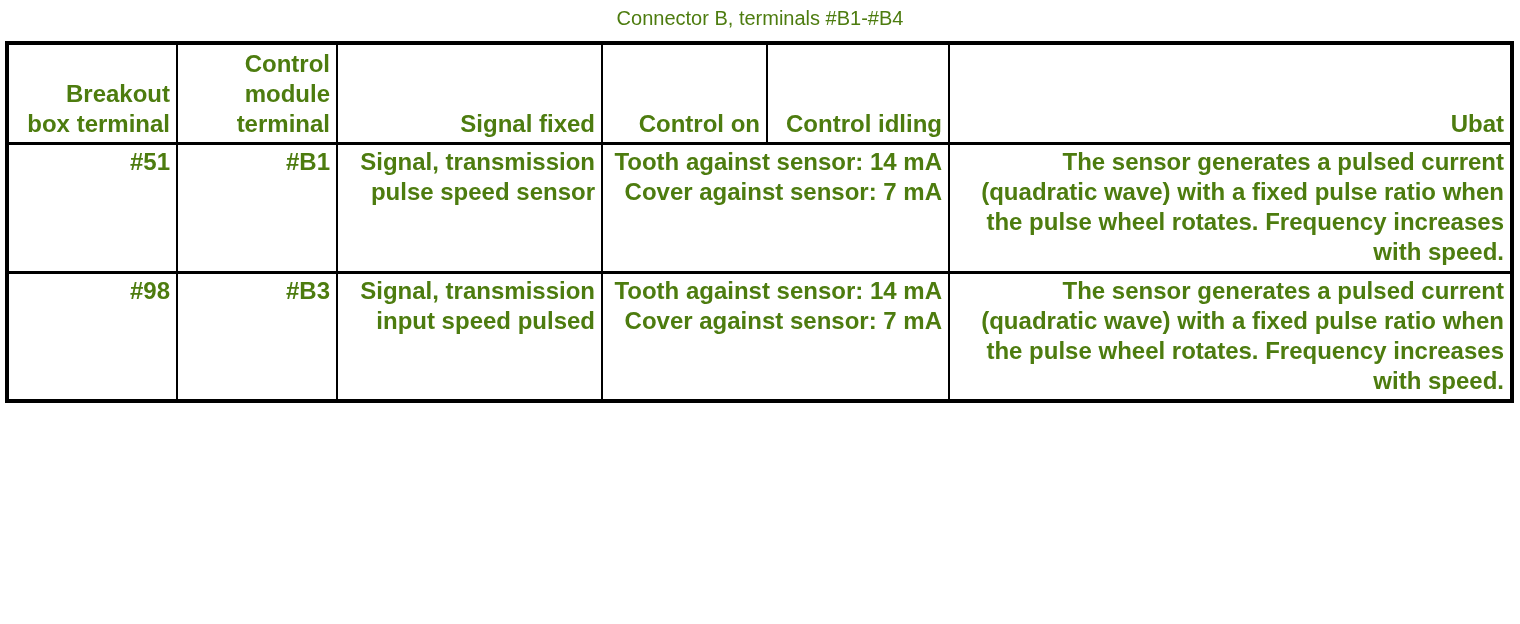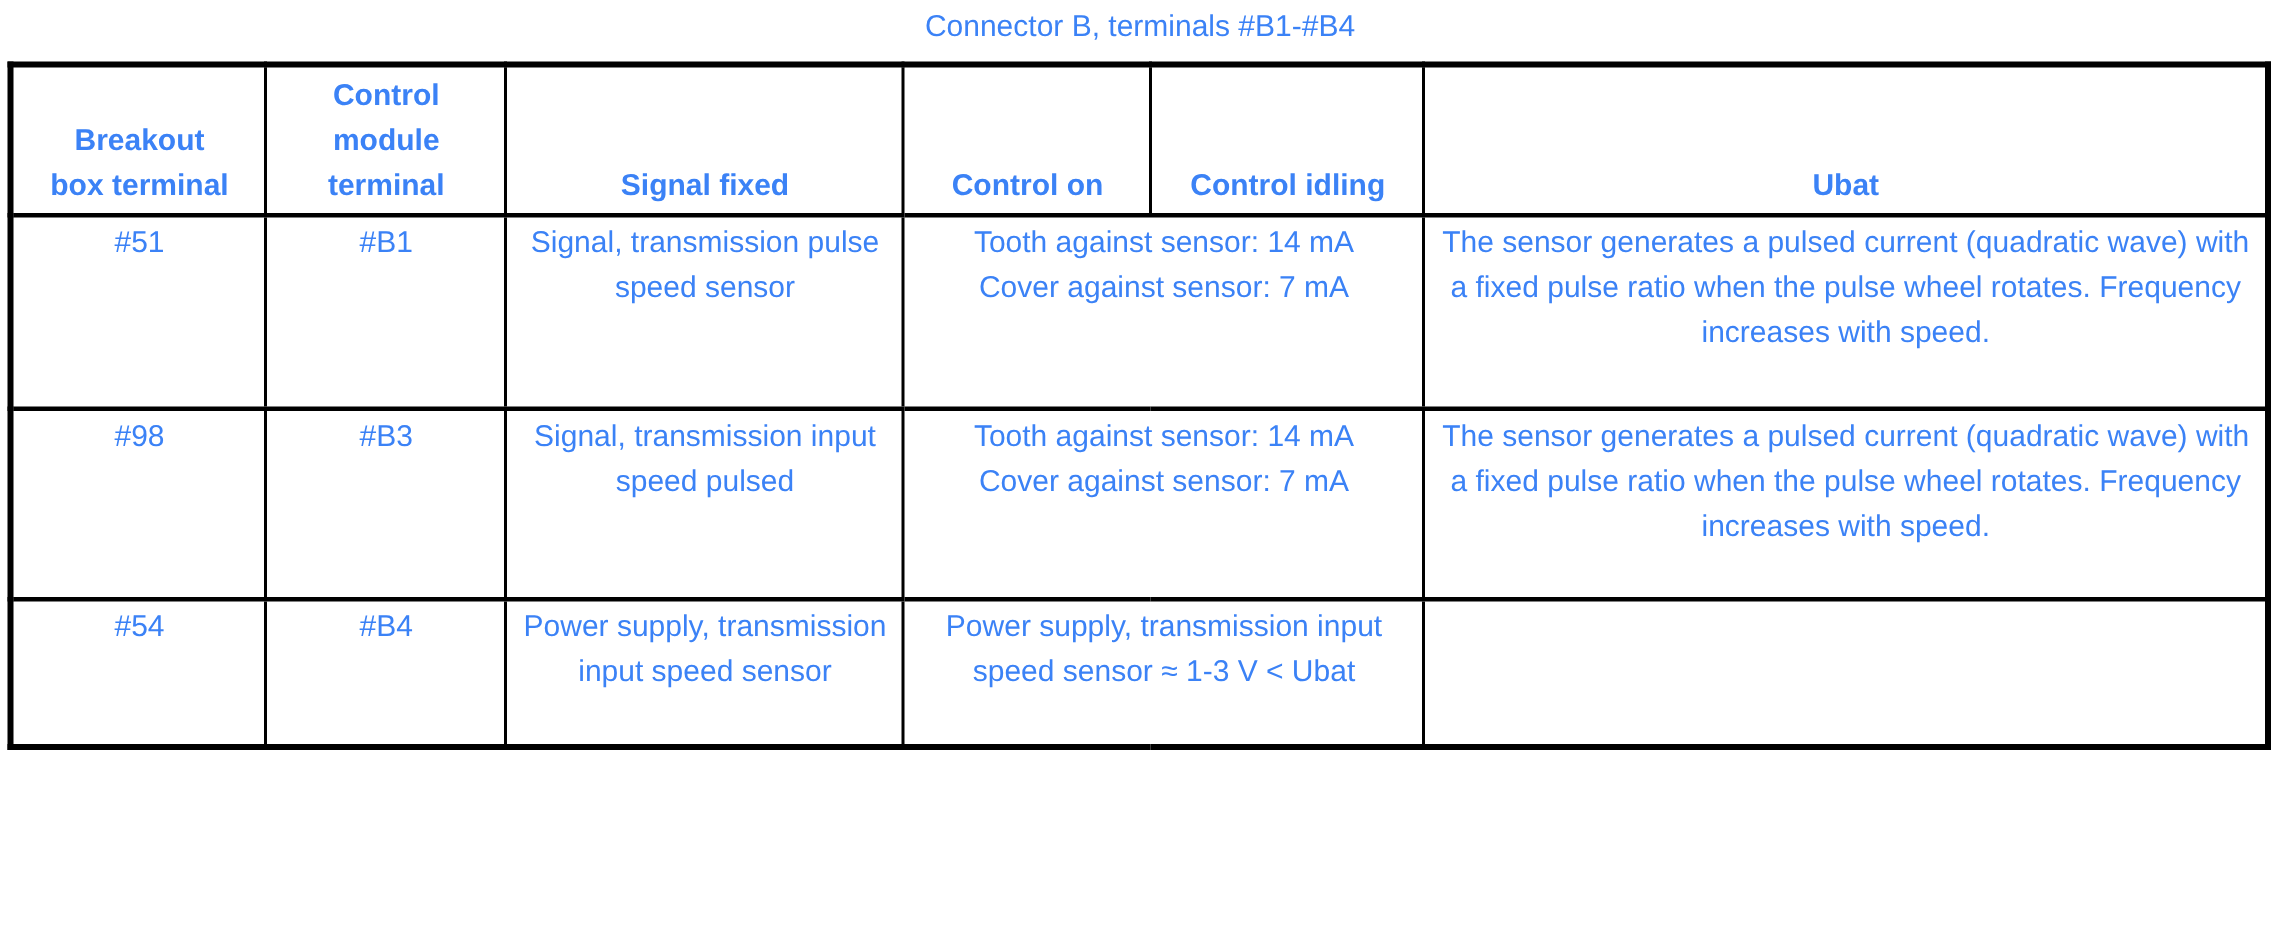--- a/index.html
+++ b/index.html
@@ -5,21 +5,21 @@
   html, body {
     margin: 0;
     padding: 0;
     background: #ffffff;
   }
   .page {
     position: relative;
     width: 1520px;
     height: 552px;
     background: #ffffff;
-    color: #3b82f6;
+    color: #4d7c0f;
     font-family: "Liberation Sans", "DejaVu Sans", sans-serif;
     overflow: hidden;
   }
   .doc-title {
     text-align: center;
     font-size: 20px;
     line-height: 24px;
     padding-top: 6px;
     white-space: pre-line;
   }
@@ -30,33 +30,33 @@
     margin: 11px 0 0 5px;
     border: 4px solid #000000;
   }
   table.terminals th,
   table.terminals td {
     border-left: 2px solid #000000;
     border-right: 2px solid #000000;
     border-top: 3px solid #000000;
     border-bottom: 3px solid #000000;
     padding: 2px 6px 3px 7px;
-    font-size: 20px;
+    font-size: 24px;
     line-height: 30px;
-    text-align: center;
+    text-align: right;
     white-space: pre-line;
     overflow: hidden;
   }
   table.terminals th {
     vertical-align: bottom;
     font-weight: bold;
   }
   table.terminals td {
     vertical-align: top;
-    font-weight: normal;
+    font-weight: bold;
     margin-top: 42px;
   }
   thead tr          { height: 100px; }
   tbody tr.row-b1   { height: 129px; }
   tbody tr.row-b2   { height: 95px;  }
   tbody tr.row-b3   { height: 127px; }
   tbody tr.row-b4   { height: 99px;  }
 
   col.c-breakout { width: 170px; }
   col.c-module   { width: 160px; }
@@ -104,23 +104,16 @@
         <td>The sensor generates a pulsed current (quadratic wave) with a fixed pulse ratio when the pulse wheel rotates. Frequency increases with speed.</td>
       </tr>
       <tr class="row-b3">
         <td>#98</td>
         <td>#B3</td>
         <td>Signal, transmission input speed pulsed</td>
         <td colspan="2">Tooth against sensor: 14 mA
 Cover against sensor: 7 mA</td>
         <td>The sensor generates a pulsed current (quadratic wave) with a fixed pulse ratio when the pulse wheel rotates. Frequency increases with speed.</td>
       </tr>
-      <tr class="row-b4">
-        <td>#54</td>
-        <td>#B4</td>
-        <td>Power supply, transmission input speed sensor</td>
-        <td colspan="2">Power supply, transmission input speed sensor ≈ 1-3 V &lt; Ubat</td>
-        <td></td>
-      </tr>
     </tbody>
   </table>
 
 </div>
 
 </body></html>

